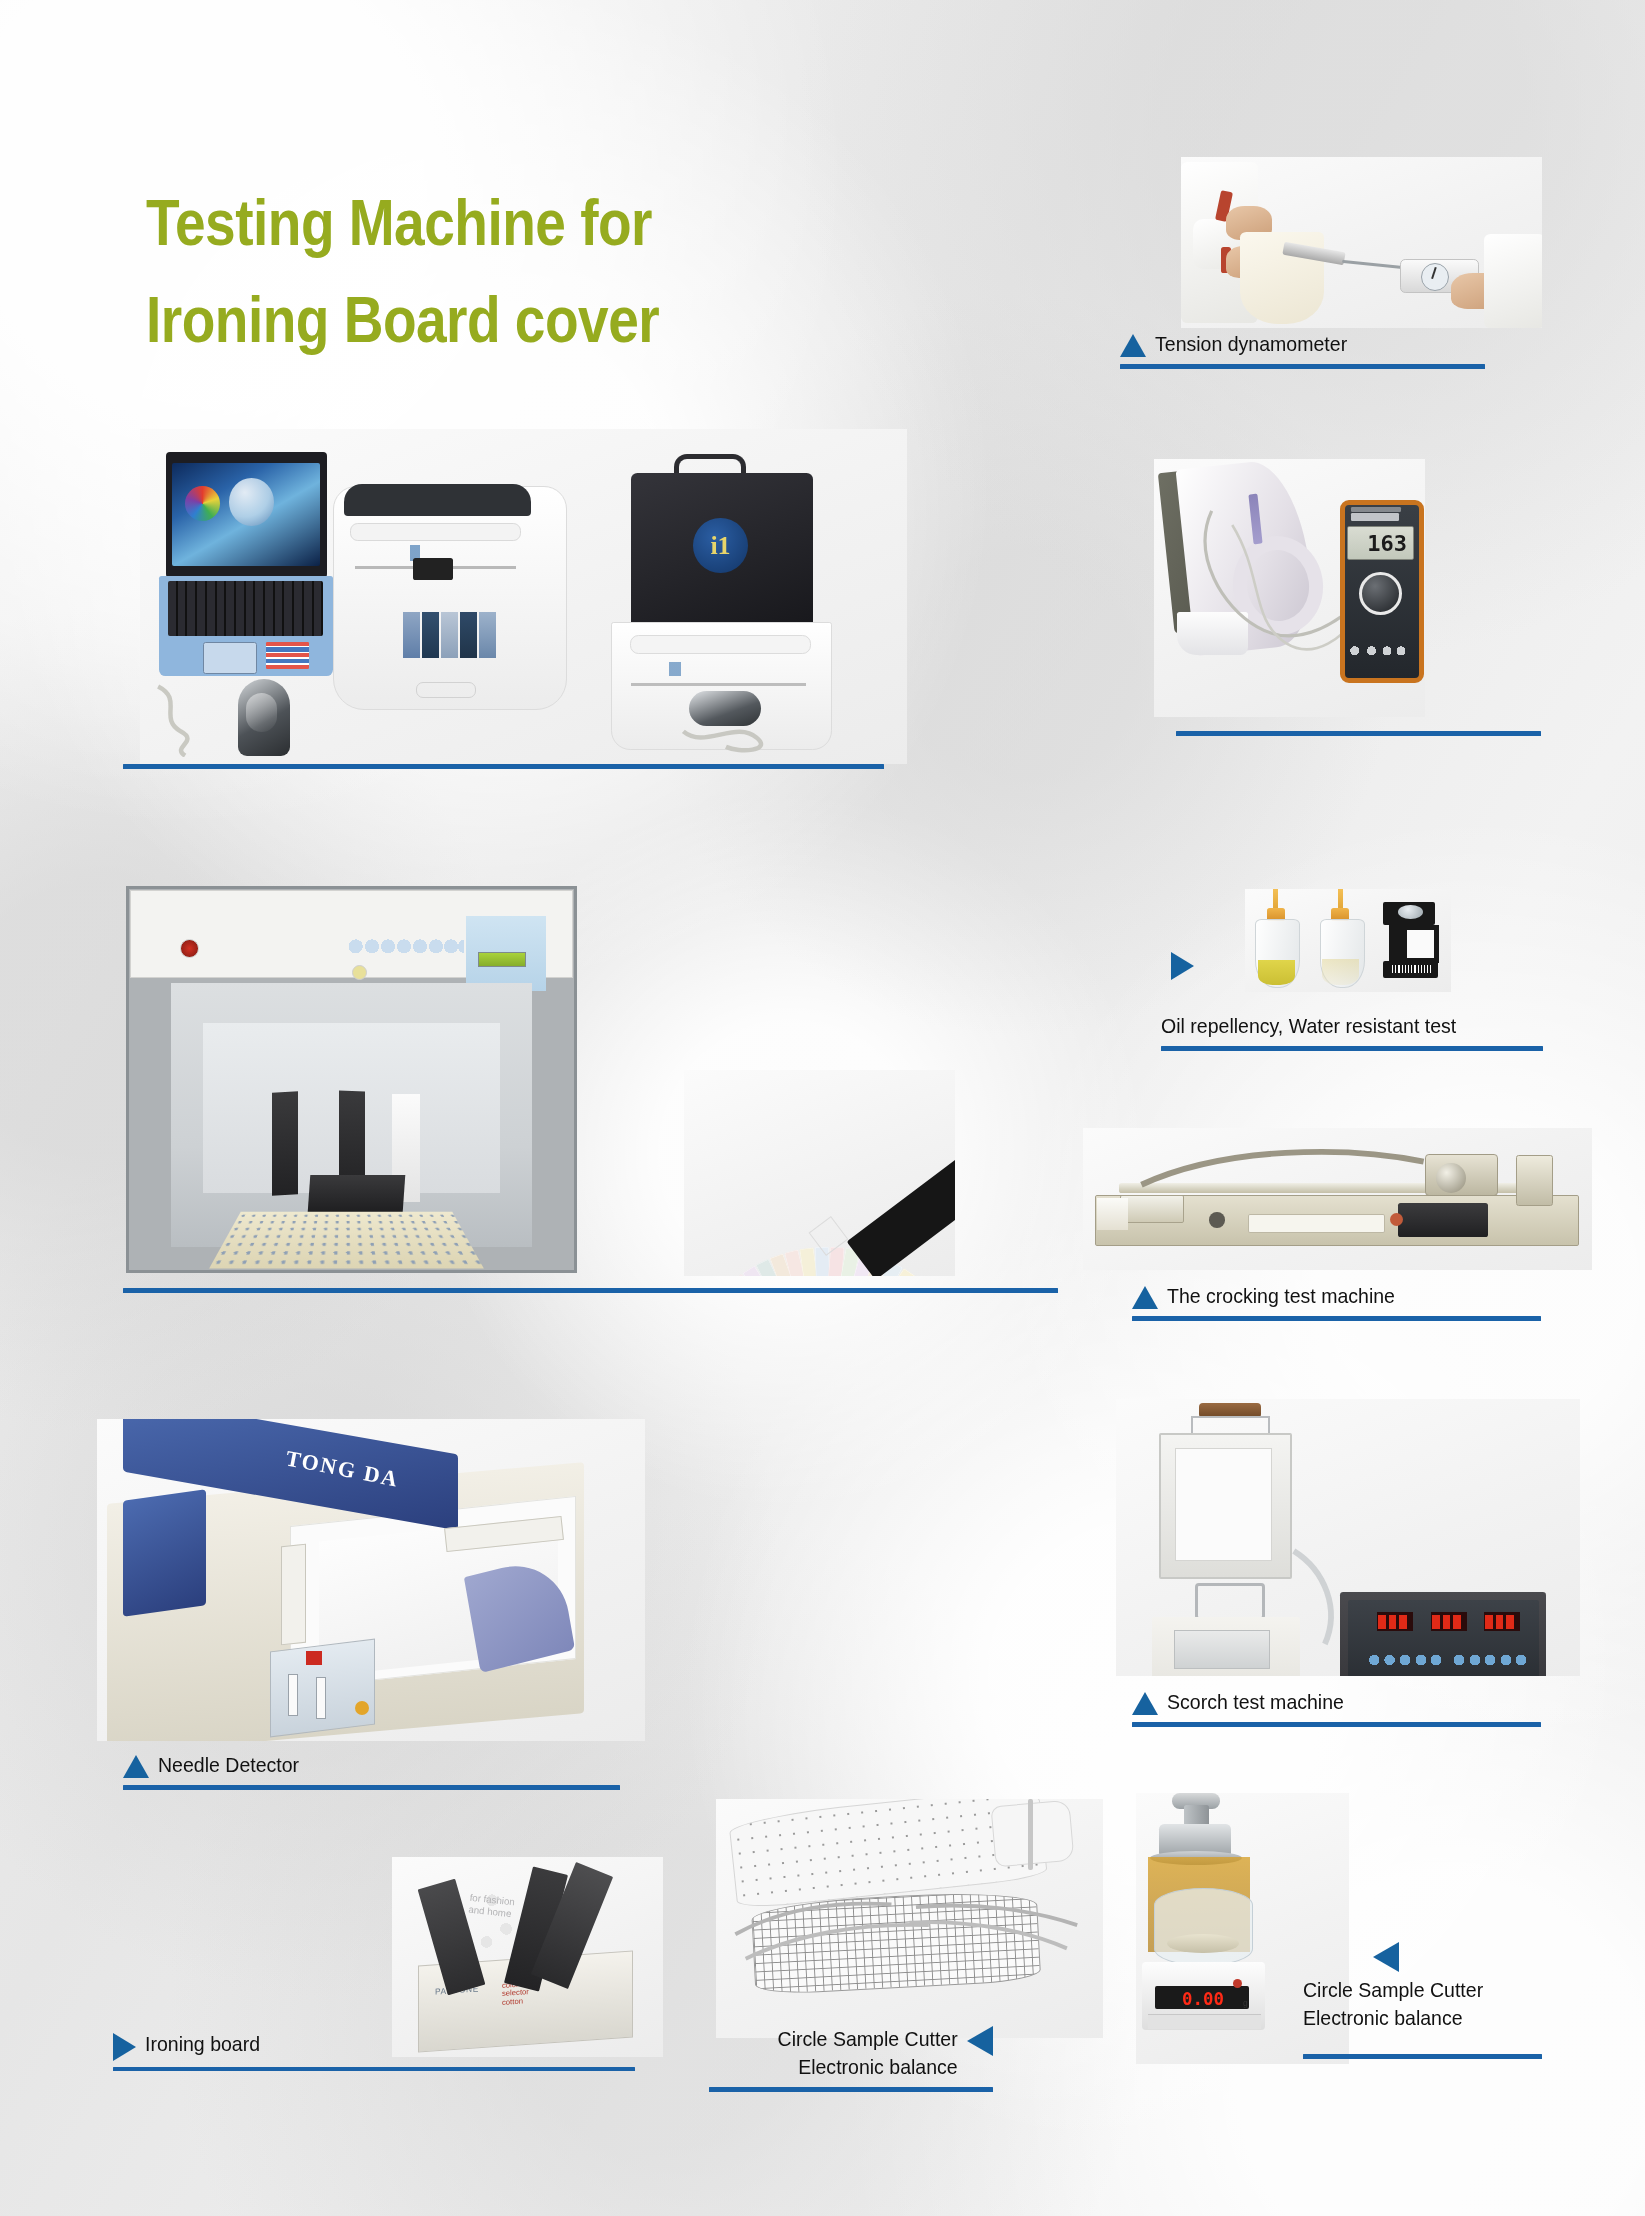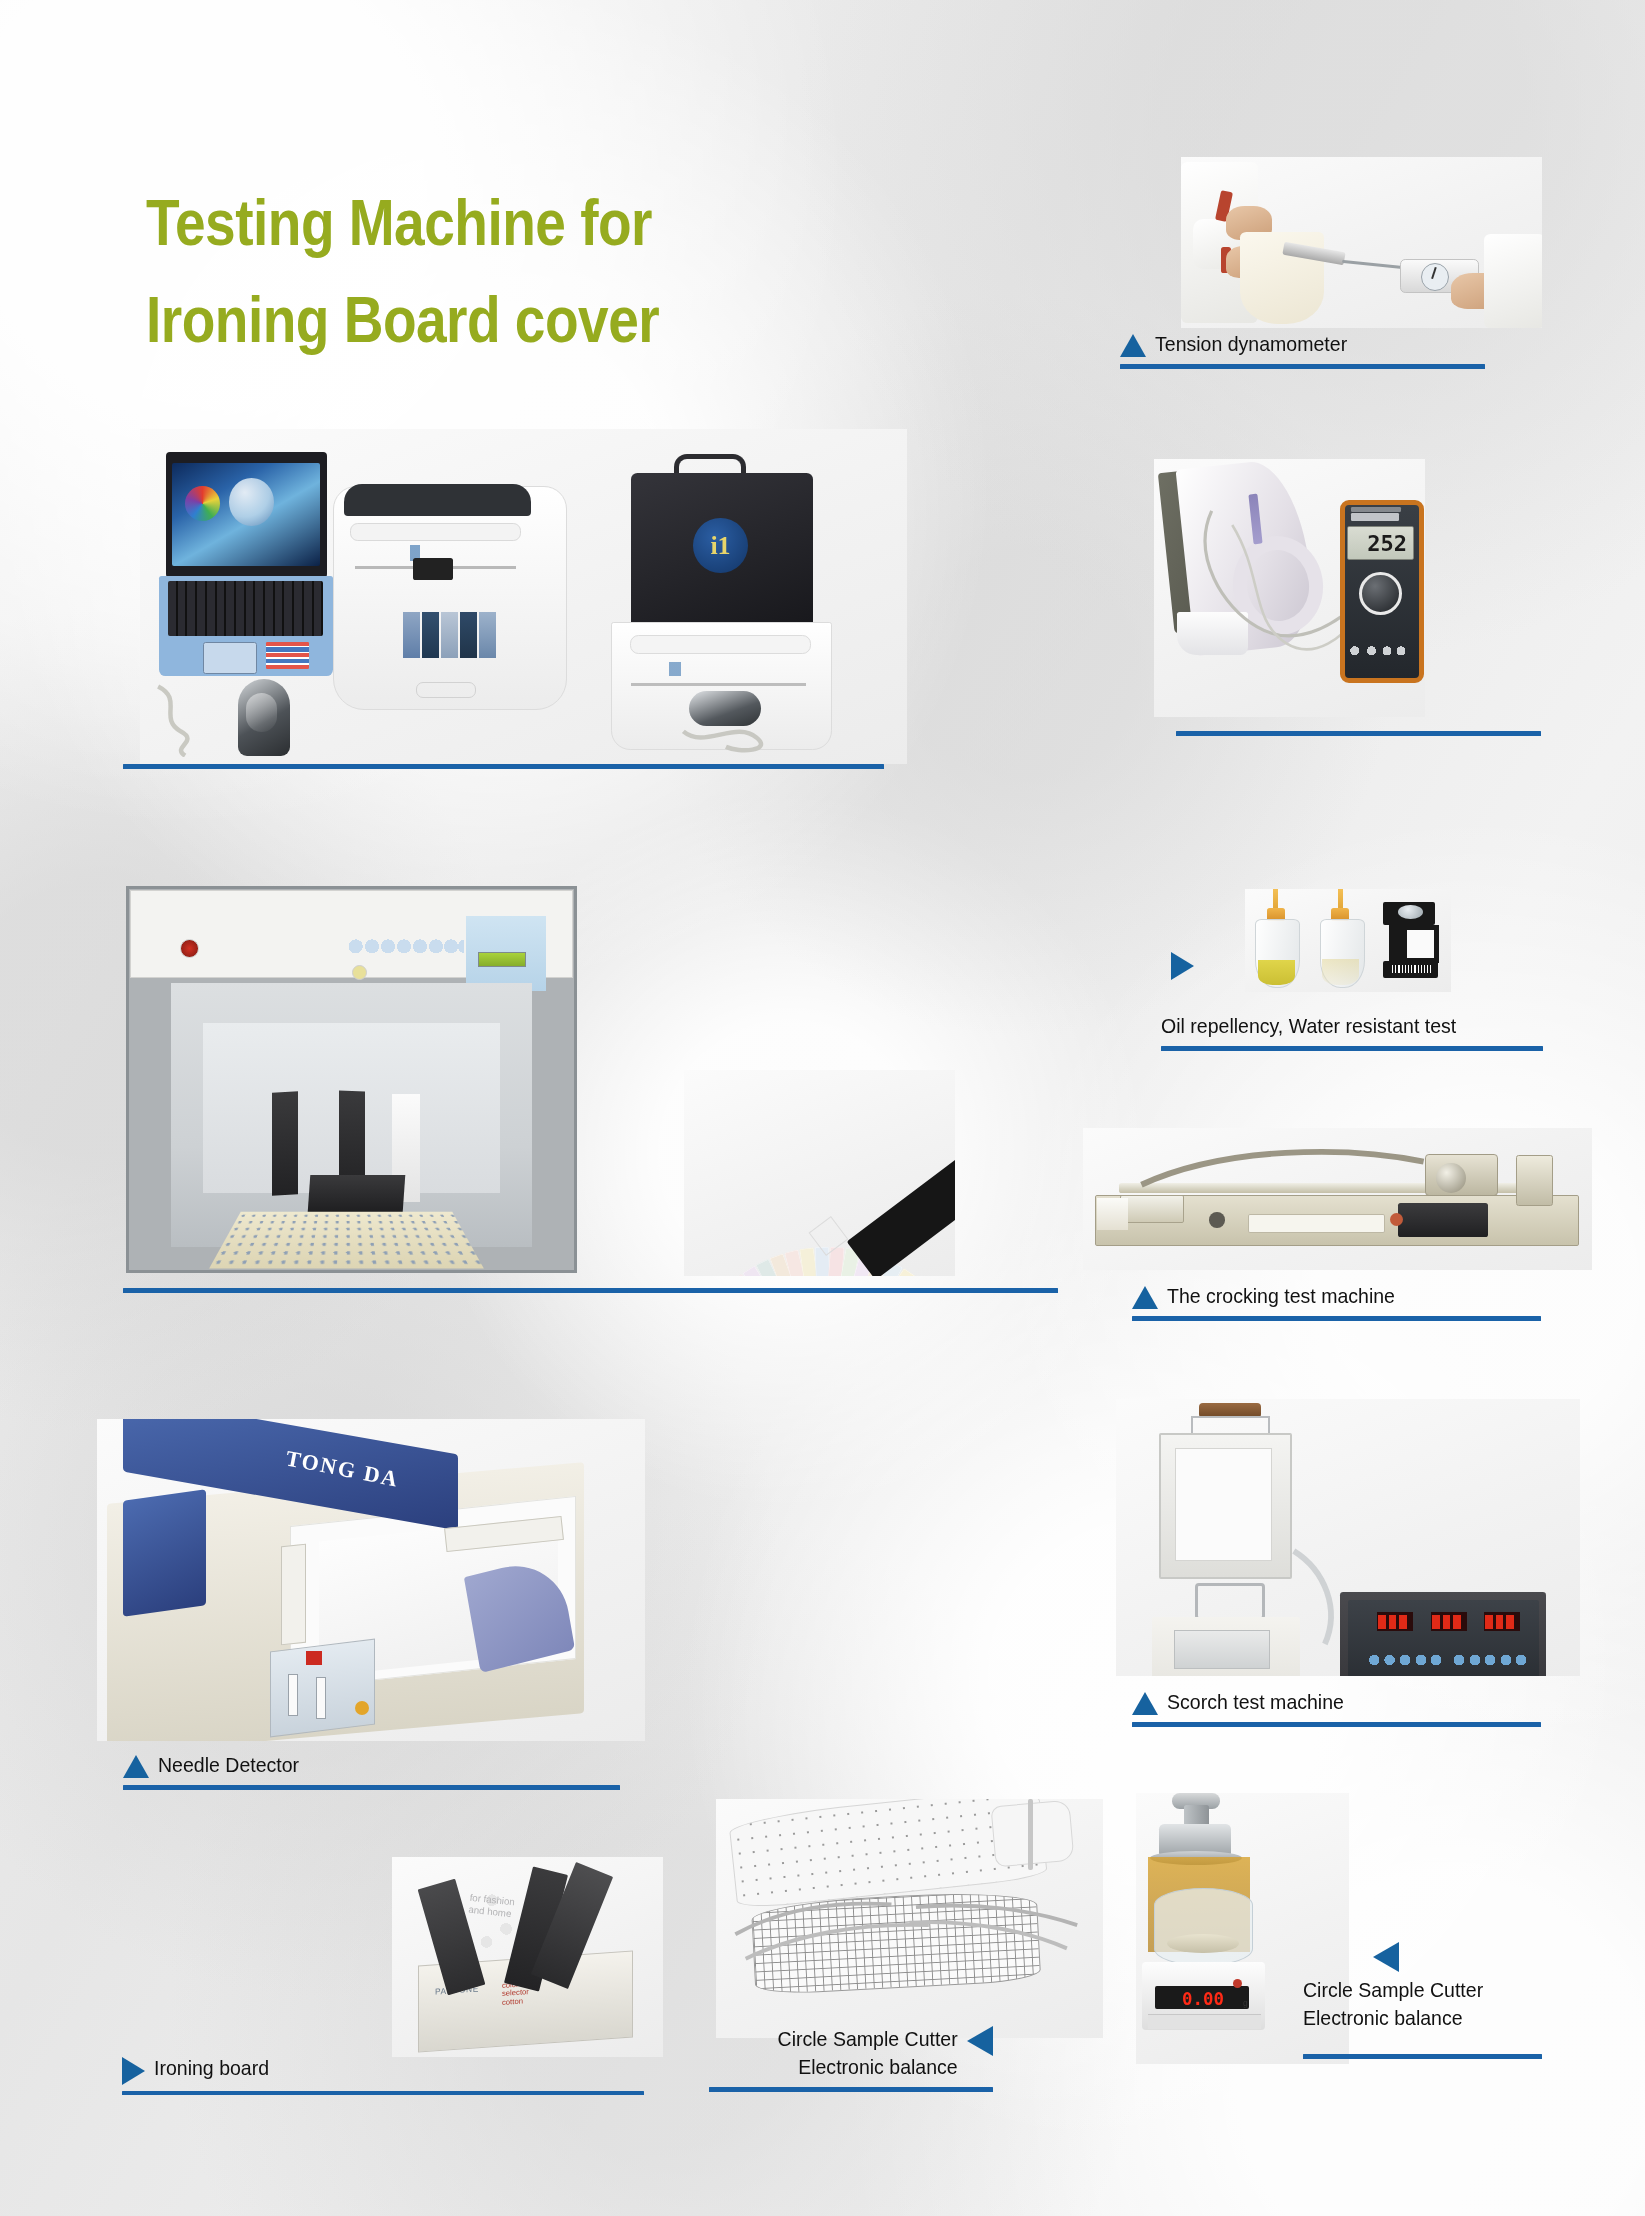--- a/index.html
+++ b/index.html
@@ -250,21 +250,21 @@
   <div style="position:absolute;left:23px;top:153px;width:71px;height:43px;background:linear-gradient(180deg,#fdfdfd,#e3e3e6);border-radius:2.6px 2.6px 7.7px 19.3px;"></div>
   <svg style="position:absolute;left:19.3px;top:39px;width:206px;height:193px;" viewBox="0 0 320 300" width="206" height="193">
     <path d="M60,20 C28,90 78,170 130,200 C190,236 248,196 278,172" stroke="#bfbfb8" stroke-width="5" fill="none"></path>
     <path d="M92,42 C140,120 120,190 176,226 C222,254 266,212 286,186" stroke="#cdcdc6" stroke-width="4" fill="none"></path>
   </svg>
 
   <div class="mm" style="left:186px;top:41px;width:74px;height:173px;"></div>
   <div style="position:absolute;left:197px;top:48px;width:50px;height:4.5px;background:#b9bcc0;opacity:.6;border-radius:1.3px;"></div>
   <div style="position:absolute;left:197px;top:54px;width:48px;height:8.4px;background:#d9dcdf;opacity:.85;border-radius:1.3px;"></div>
   <div class="mm-lcd" style="left:193px;top:67px;width:59px;height:32px;font-size:22px;">
-    <span>252</span>
+    <span>163</span>
   </div>
   <div class="mm-dial" style="left:205px;top:113px;width:37px;height:37px;"></div>
   <div style="position:absolute;left:193px;top:186px;width:59px;height:11.6px;
        background:radial-gradient(circle 4.5px at 7.7px 5.8px,#cfd2d5 0 4.5px,transparent 4.5px),
                   radial-gradient(circle 4.5px at 24.5px 5.8px,#cfd2d5 0 4.5px,transparent 4.5px),
                   radial-gradient(circle 4.5px at 40px 5.8px,#cfd2d5 0 4.5px,transparent 4.5px),
                   radial-gradient(circle 4.5px at 54px 5.8px,#cfd2d5 0 4.5px,transparent 4.5px);"></div>
 </div>
 <div class="cap" style="left:1176px;top:721px;width:365px;">
   <div class="rule" style="margin-top:10.3px;"></div>
@@ -458,21 +458,21 @@
   <div class="gs-card" style="left:40px;top:24.5px;width:39px;height:110px;background:linear-gradient(180deg,#4a4a4c,#2c2c2e);transform:rotate(-16deg);"></div>
   <div class="gs-card" style="left:83px;top:14px;width:45px;height:116px;background:linear-gradient(180deg,#ffffff,#eaeaea);transform:rotate(6deg);
        background-image:radial-gradient(circle 5.8px at 14px 30px,#e6e6e6 0 5.8px,transparent 5.8px),radial-gradient(circle 5.8px at 31px 57px,#e6e6e6 0 5.8px,transparent 5.8px),radial-gradient(circle 5.8px at 13px 72px,#e6e6e6 0 5.8px,transparent 5.8px);"></div>
   <div class="gs-card" style="left:126px;top:11.6px;width:36px;height:120px;background:linear-gradient(180deg,#3b3b3d,#232325);transform:rotate(14deg);"></div>
   <div class="gs-card" style="left:160px;top:7.7px;width:40px;height:121px;background:linear-gradient(180deg,#4e4e50,#2a2a2c);transform:rotate(22deg);"></div>
   <div style="position:absolute;left:77px;top:37px;font-size:9.7px;color:#b4b4b6;transform:rotate(6deg);line-height:11.6px;">
     <span>for fashion</span><br>
     <span>and home</span>
   </div>
 </div>
-<div class="cap" style="left:122px;top:2030px;width:522px;margin-top:24px;">
+<div class="cap" style="left:113px;top:2030px;width:522px;">
   <div class="row">
     <span class="tri right"></span>
     <span class="txt">Ironing board</span>
   </div>
   <div class="rule"></div>
 </div>
 
 <div class="photo" style="left:716px;top:1799px;width:387px;height:239px;">
   <div class="ph-bg"></div>
   <div class="ib-top" style="left:15.5px;top:2.6px;width:310px;height:90px;transform:rotate(-6deg);"></div>

